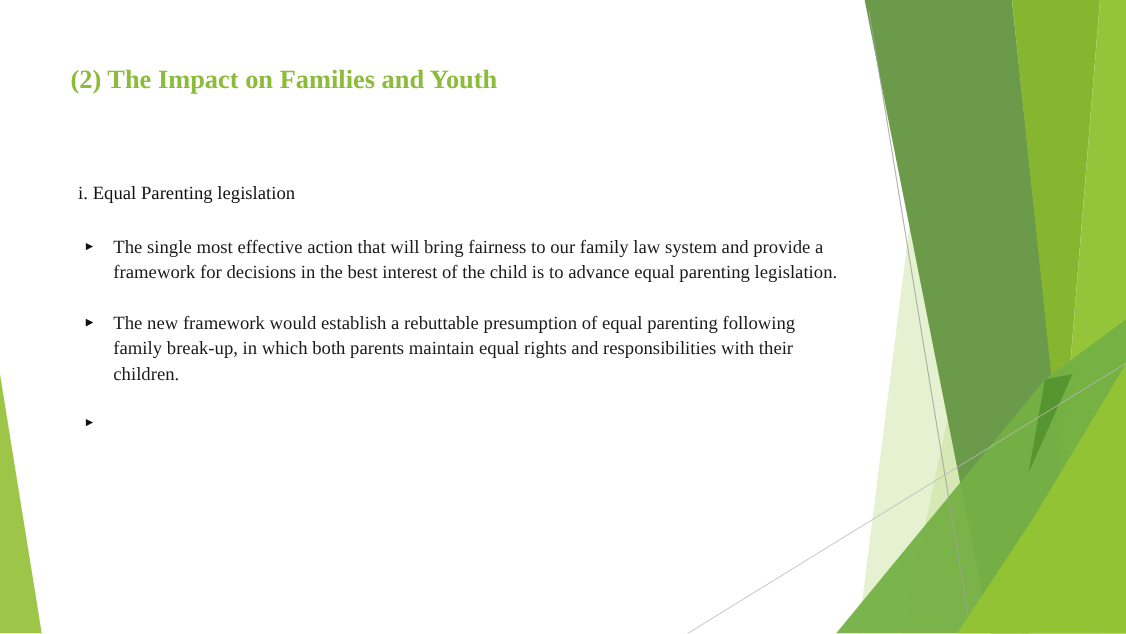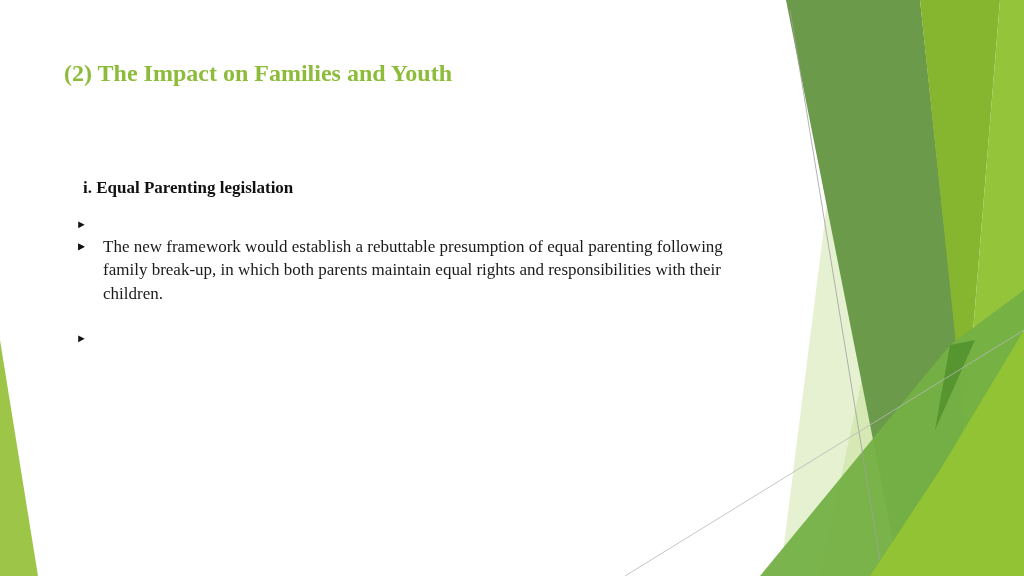--- a/index.html
+++ b/index.html
@@ -10,22 +10,22 @@
     }
     .deco { position: absolute; left: 0; top: 0; width: 1024px; height: 576px; pointer-events: none; }
     .title {
       position: absolute; left: 64px; top: 58px;
       color: #8dbb3a; font-weight: bold; font-size: 24px; line-height: 31px;
       margin: 0;
     }
     .title .line { display: block; white-space: pre; text-align: center; }
     .subhead {
       position: absolute; left: 71px; top: 166px;
-      font-weight: bold; font-size: 17px; color: #111;
-      margin: 12px;
+      font-weight: normal; font-size: 17px; color: #111;
+      margin: 0;
     }
     .bullets {
       position: absolute; left: 72px; top: 213px; width: 690px;
       list-style: none; margin: 0; padding: 0;
       font-size: 17px; line-height: 23.3px; color: #1a1a1a;
     }
     .bullets li { position: relative; padding-left: 31px; }
     .bullets li .marker {
       position: absolute; left: 4px; top: 0; font-size: 11px; color: #111;
     }
@@ -59,20 +59,21 @@
 
 <h1 class="title">
   <span class="line">(2) The Impact on Families and Youth</span>
 </h1>
 
 <h2 class="subhead">i.  Equal Parenting legislation</h2>
 
 <ul class="bullets">
   <li class="b1">
     <span class="marker">►</span>
+    <span>The single most effective action that will bring fairness to our family law system and provide a framework for decisions in the best interest of the child is to advance equal parenting legislation.</span>
   </li>
   <li class="b2">
     <span class="marker">►</span>
   </li>
   <li class="b3">
     <span class="marker">►</span>
     <span>The new framework would establish a rebuttable presumption of equal parenting following family break-up, in which both parents maintain equal rights and responsibilities with their children.</span>
   </li>
   <li class="b4">
     <span class="marker">►</span>

